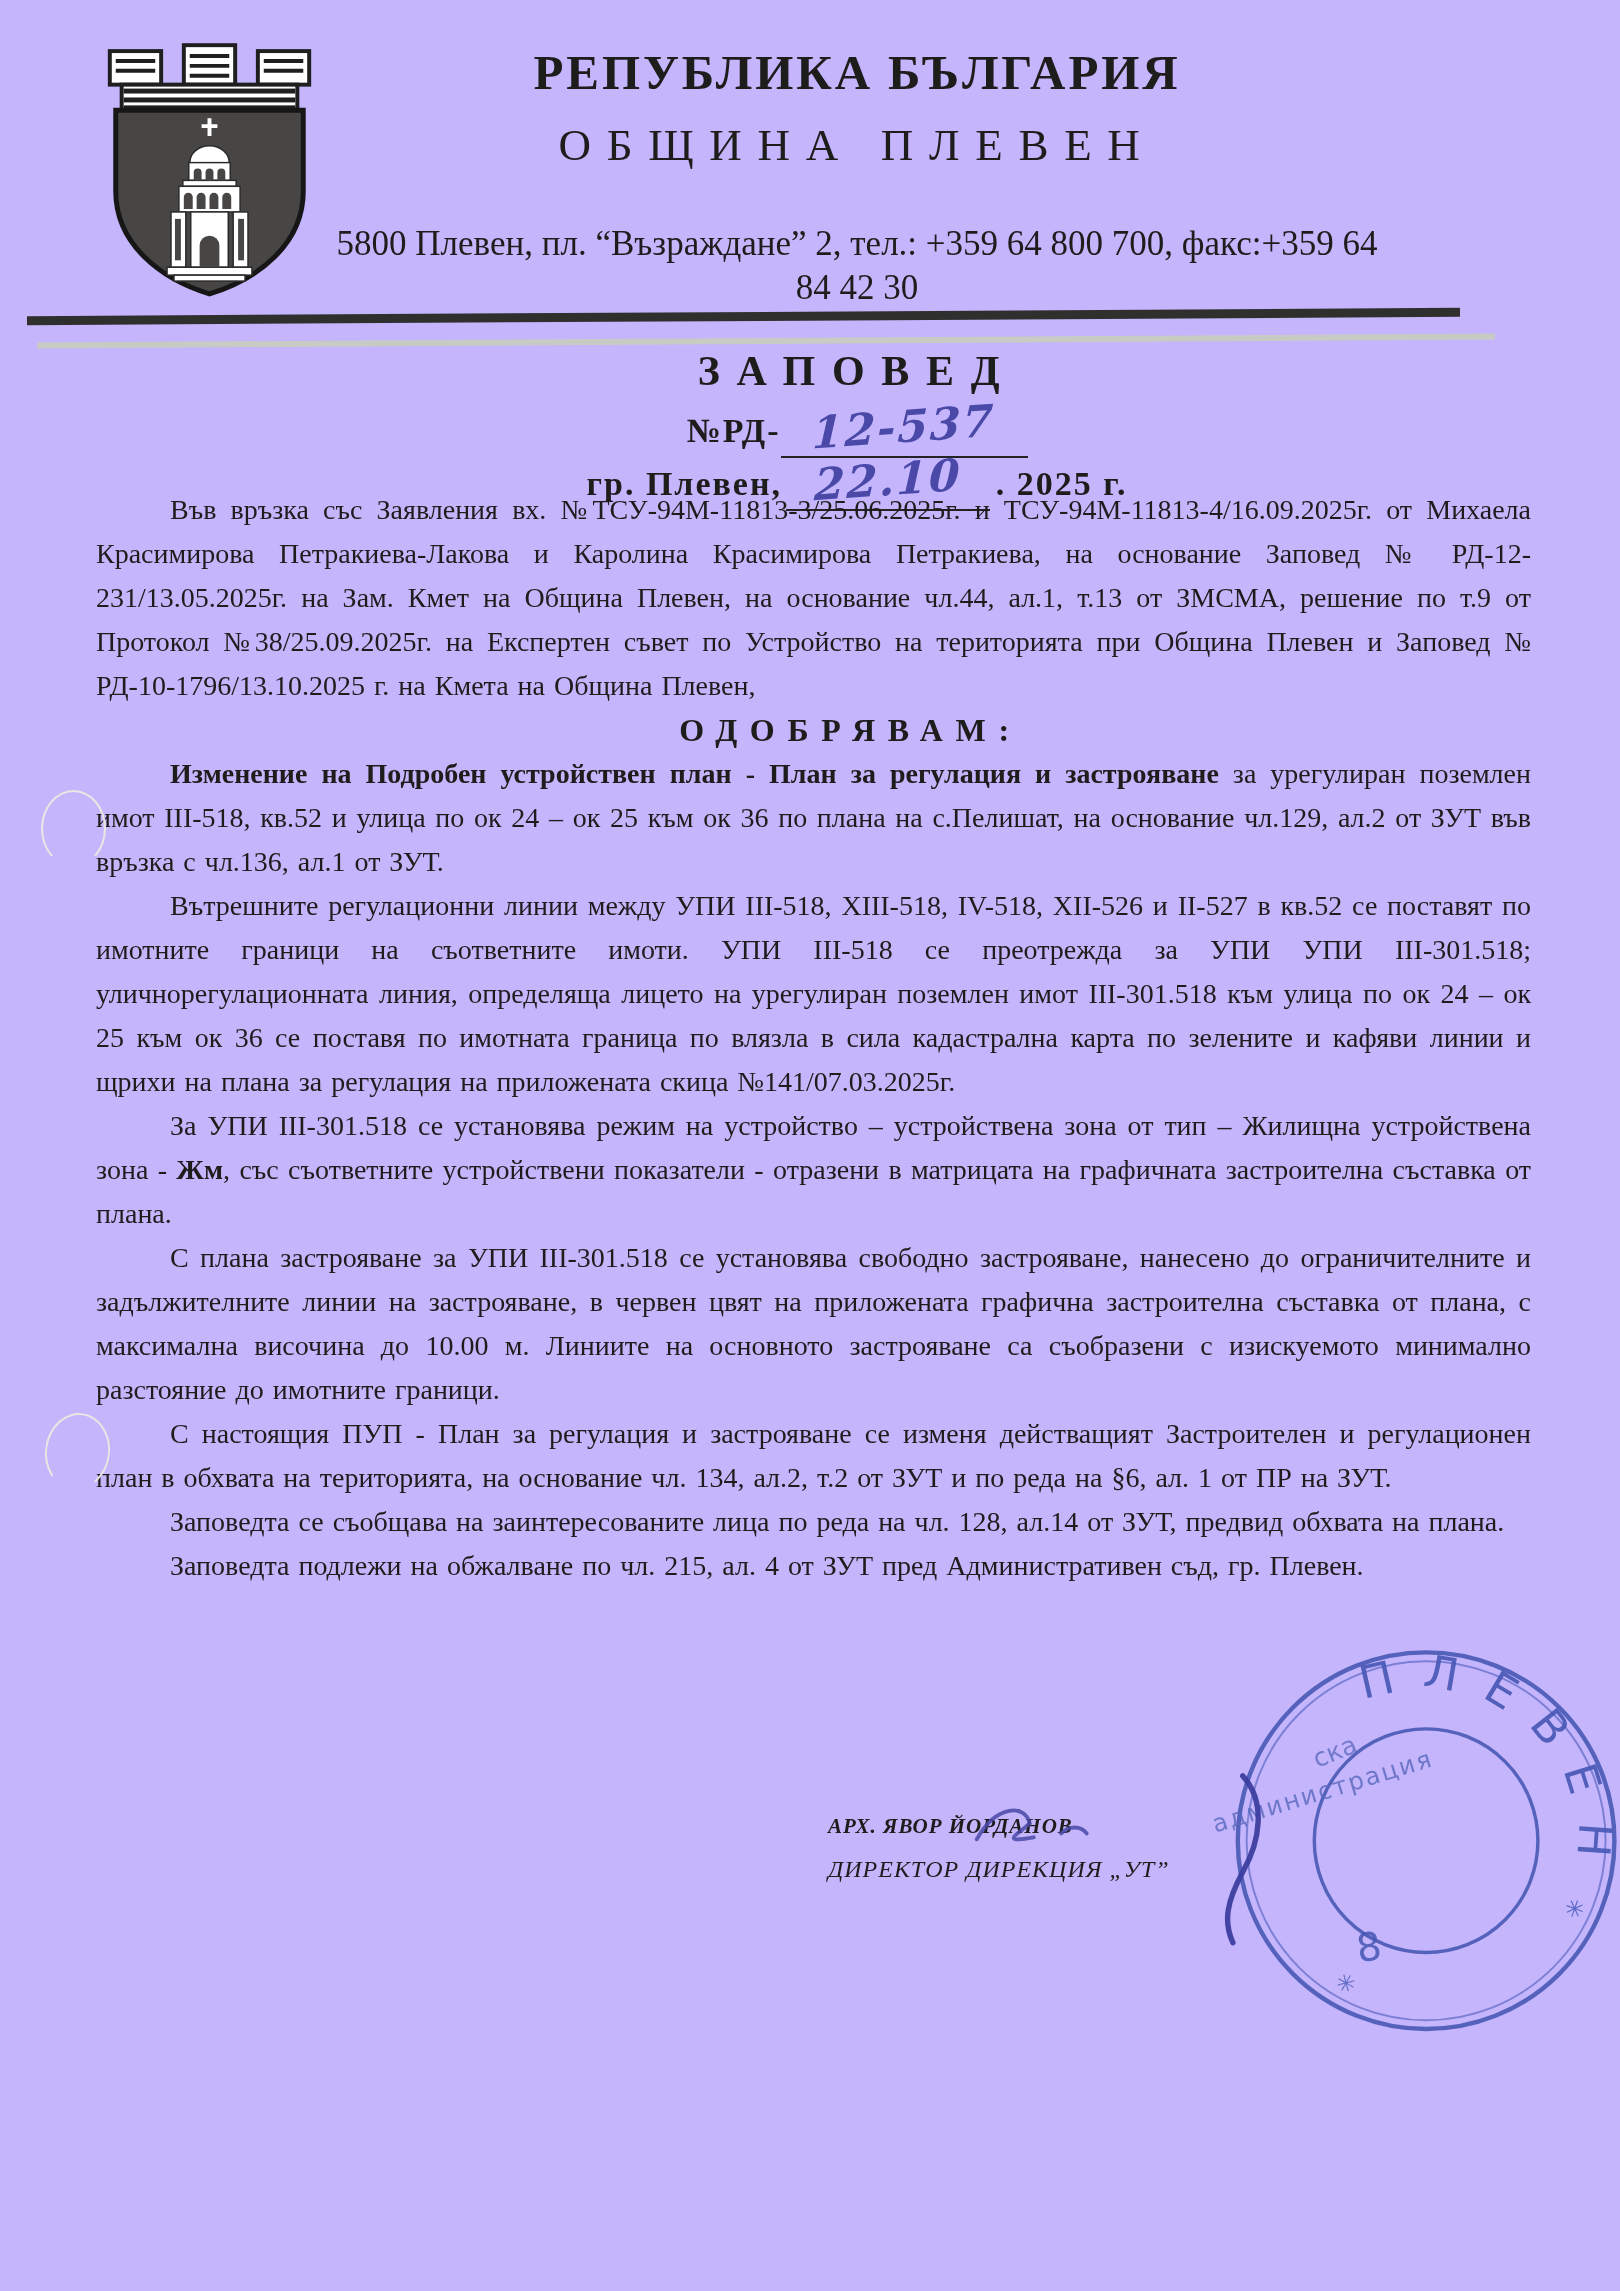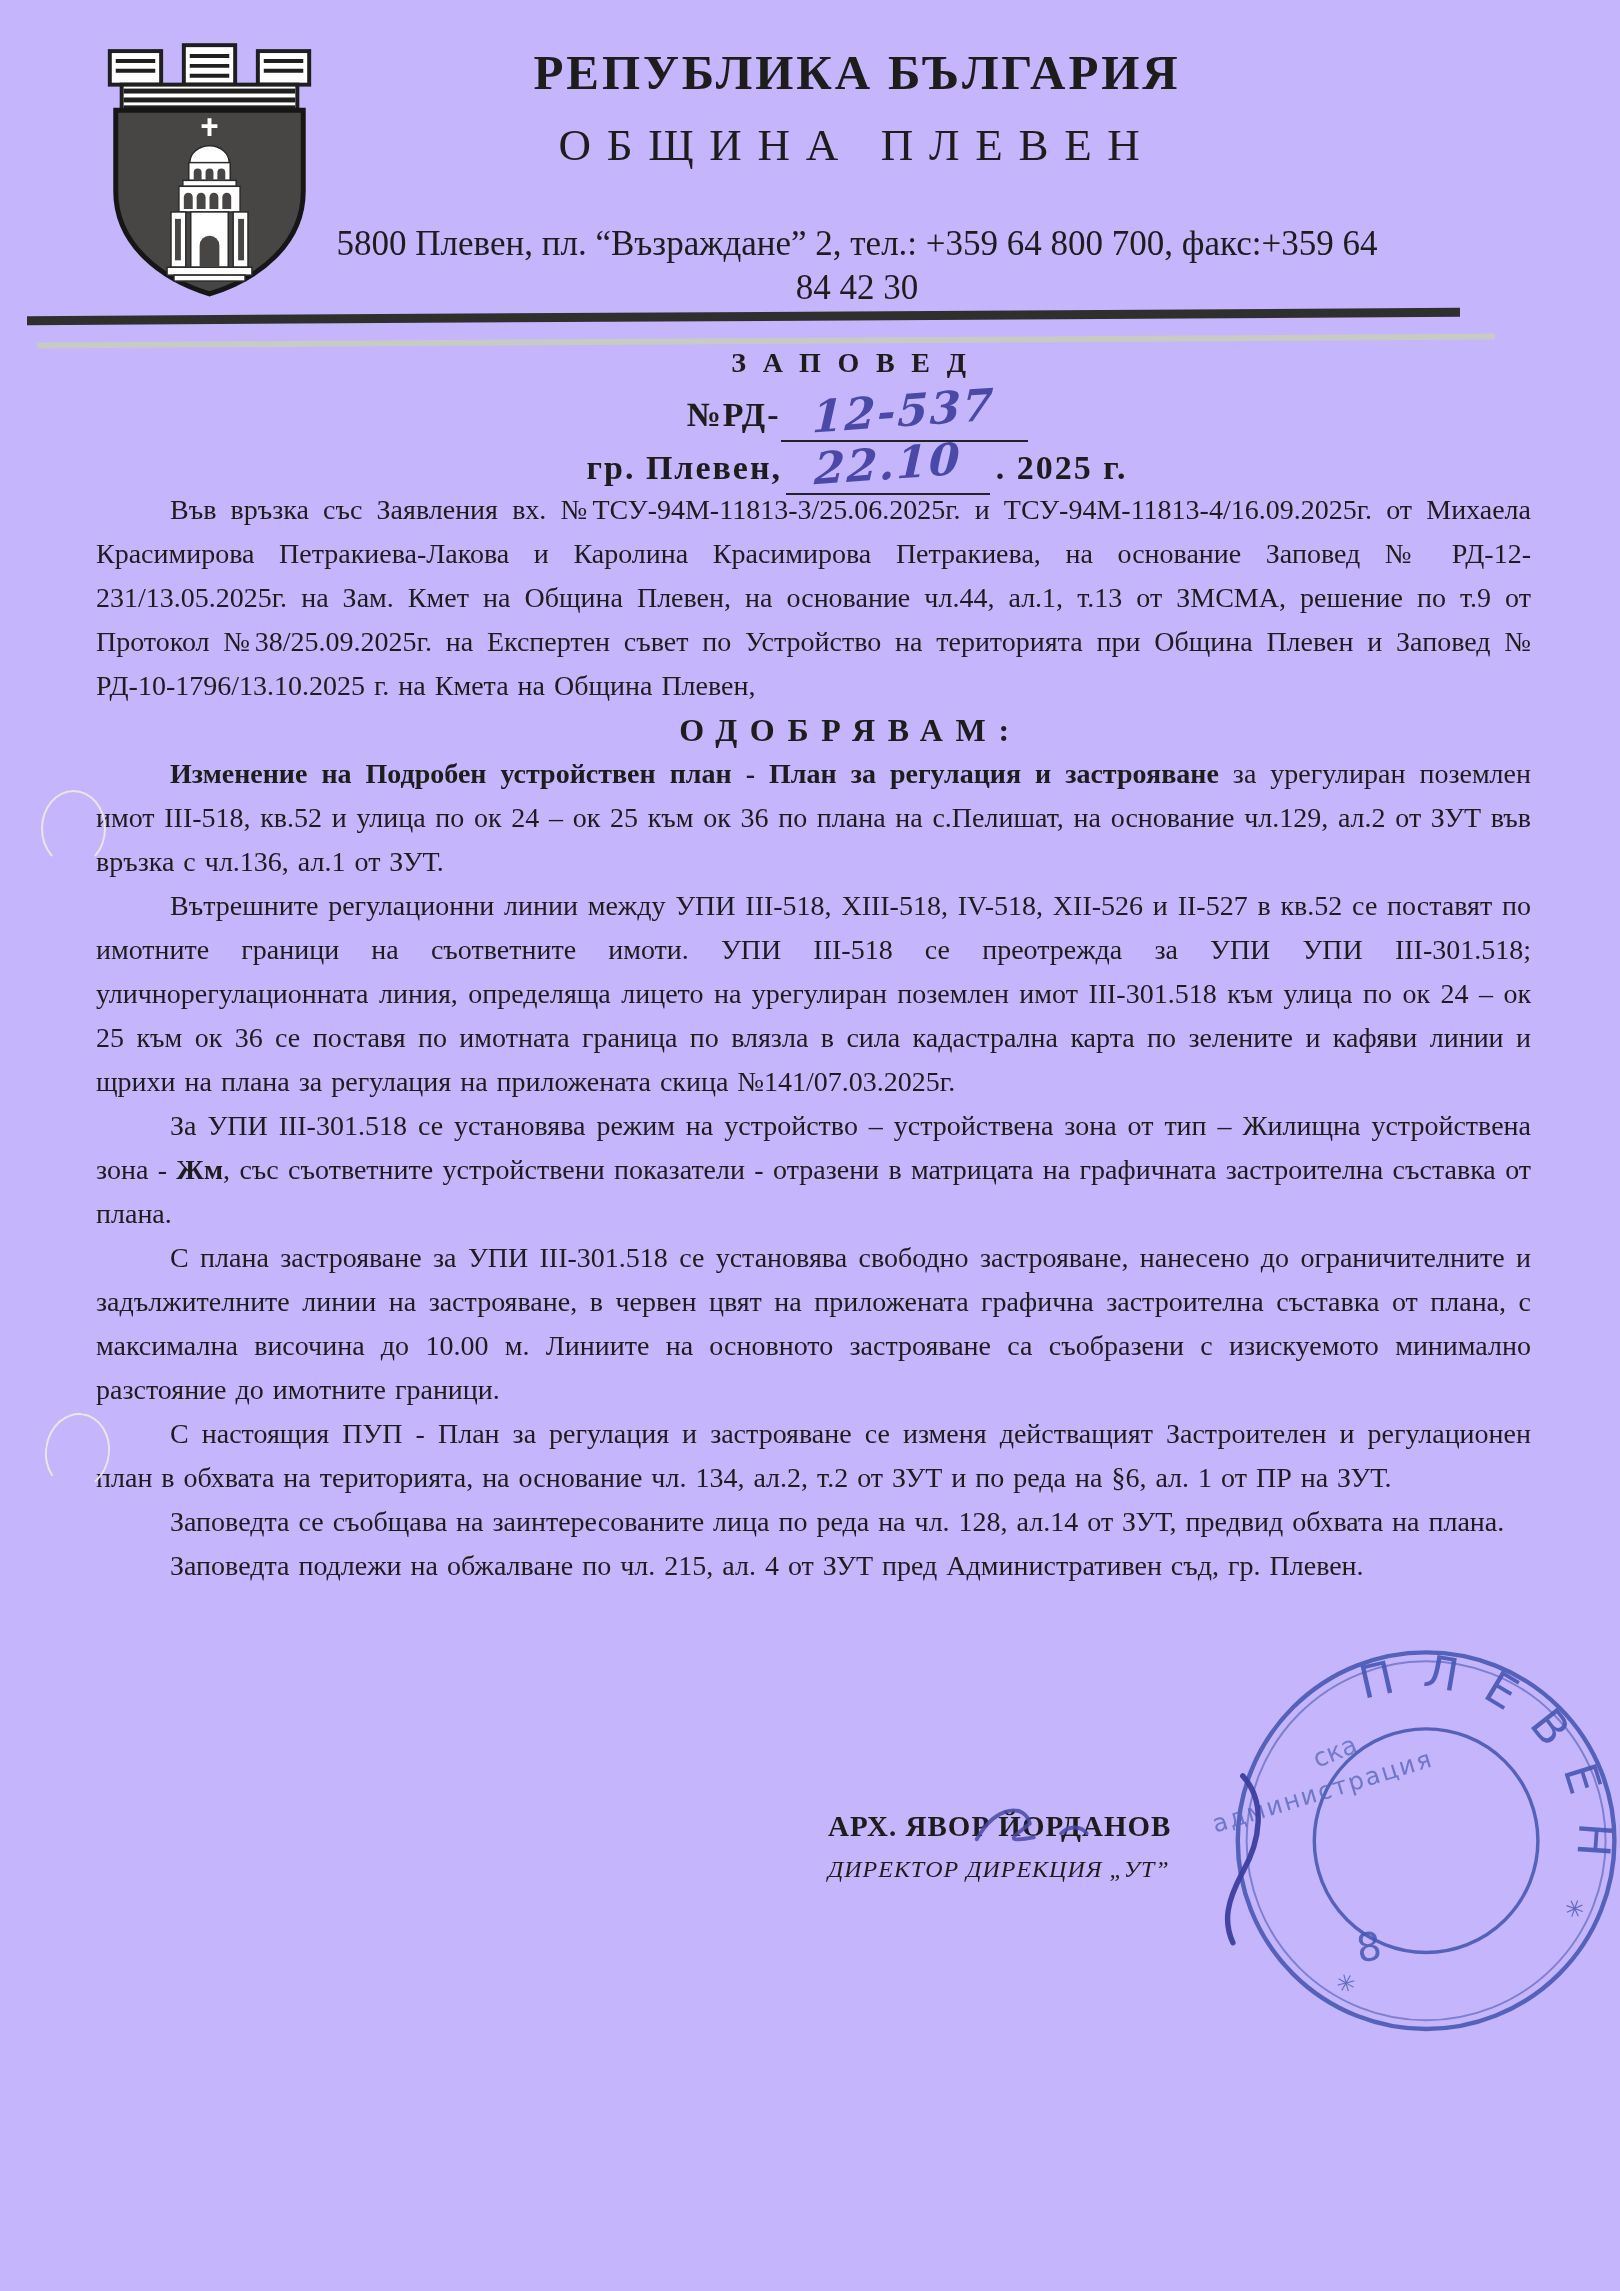--- a/index.html
+++ b/index.html
@@ -11,37 +11,37 @@
   
   .coat{position:absolute;left:96px;top:43px;width:227px;height:257px;}
   .head-text{position:absolute;left:323px;top:45px;width:1068px;text-align:center;}
   .country{font-size:49px;font-weight:bold;letter-spacing:2.9px;line-height:55px;margin-bottom:19.6px;}
   .muni{font-size:45px;font-weight:normal;letter-spacing:15.7px;line-height:51px;margin-bottom:51px;}
   .addr{font-size:35px;line-height:44px;}
   .rule-dark{position:absolute;left:27.4px;top:312px;width:1433px;height:8.8px;background:#2f2f2d;transform:rotate(-0.33deg);}
   .rule-light{position:absolute;left:37px;top:338px;width:1458px;height:5.9px;background:#c7cbc4;transform:rotate(-0.35deg);}
   
   .title-block{position:absolute;left:323px;top:347px;width:1068px;text-align:center;}
-  .zapoved{font-size:28px;font-weight:bold;letter-spacing:16.7px;margin-bottom:9.8px;}
+  .zapoved{font-size:42px;font-weight:bold;letter-spacing:16.7px;margin-bottom:9.8px;}
   .no-line,.place-line{font-size:34px;font-weight:bold;letter-spacing:2px;line-height:51px;}
   .uline{display:inline-block;border-bottom:2.9px solid #232323;text-align:center;vertical-align:baseline;}
   .uline.num{min-width:247px;}
   .uline.date{min-width:204px;margin-left:3.9px;margin-right:5.9px;}
   .hand{display:inline-block;font-family:"DejaVu Serif", serif;font-style:italic;
         color:#4a49a8;font-size:44px;line-height:39px;transform:rotate(-4deg) skewX(-6deg);}
   
   .body-text{position:absolute;left:96px;top:488px;width:1435px;
     font-size:28px;line-height:44px;text-align:justify;word-spacing:2px;}
   .body-text p{margin:0;text-indent:74px;}
   .approve{margin:25.5px 0 25.5px;text-align:center;text-indent:0;
     font-weight:bold;font-size:32px;letter-spacing:12.7px;}
   .b{font-weight:bold;}
   
   .sig{position:absolute;left:828px;top:1805px;z-index:4;}
-  .sig-name{font-size:29px;font-weight:bold;letter-spacing:1px;line-height:43px;}
+  .sig-name{font-size:21px;font-weight:bold;letter-spacing:1px;line-height:43px;font-style:italic;}
   .sig-role{font-size:24px;font-style:italic;letter-spacing:1px;line-height:43px;}
   
   .stamp{position:absolute;left:1125px;top:1619px;width:510px;height:461px;z-index:5;}
   .pen-scribble{position:absolute;left:965px;top:1792px;width:157px;height:74px;z-index:6;}
   
   .scan-arc{position:absolute;width:61px;height:73px;border:2.9px solid #e9e7e2;
     border-bottom-color:transparent;border-radius:50%;}
   .arc1{left:41px;top:790px;}
   .arc2{left:45px;top:1413px;transform:rotate(8deg);}
 </style>

